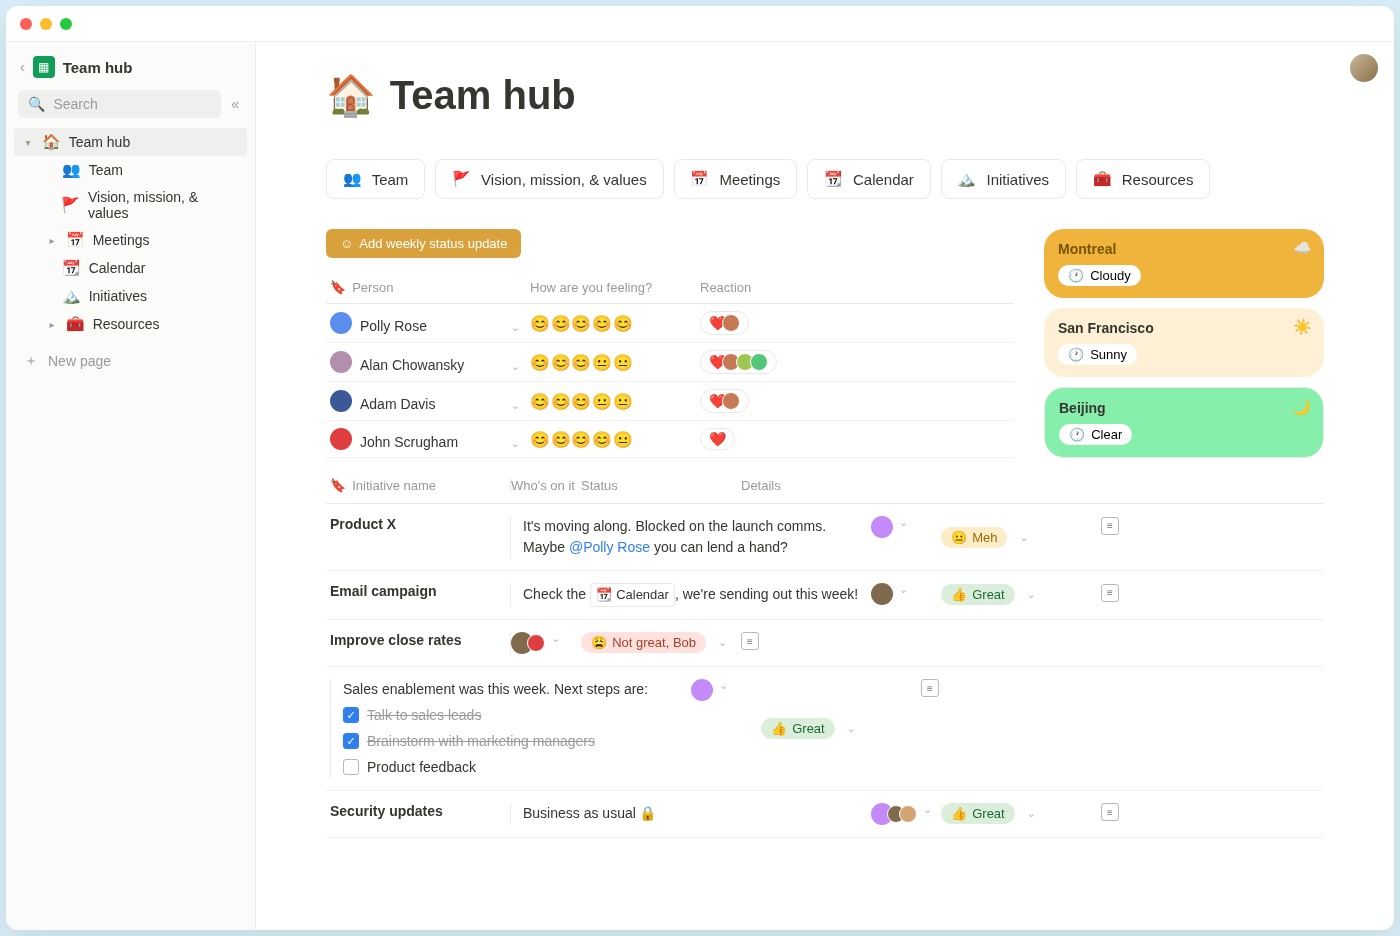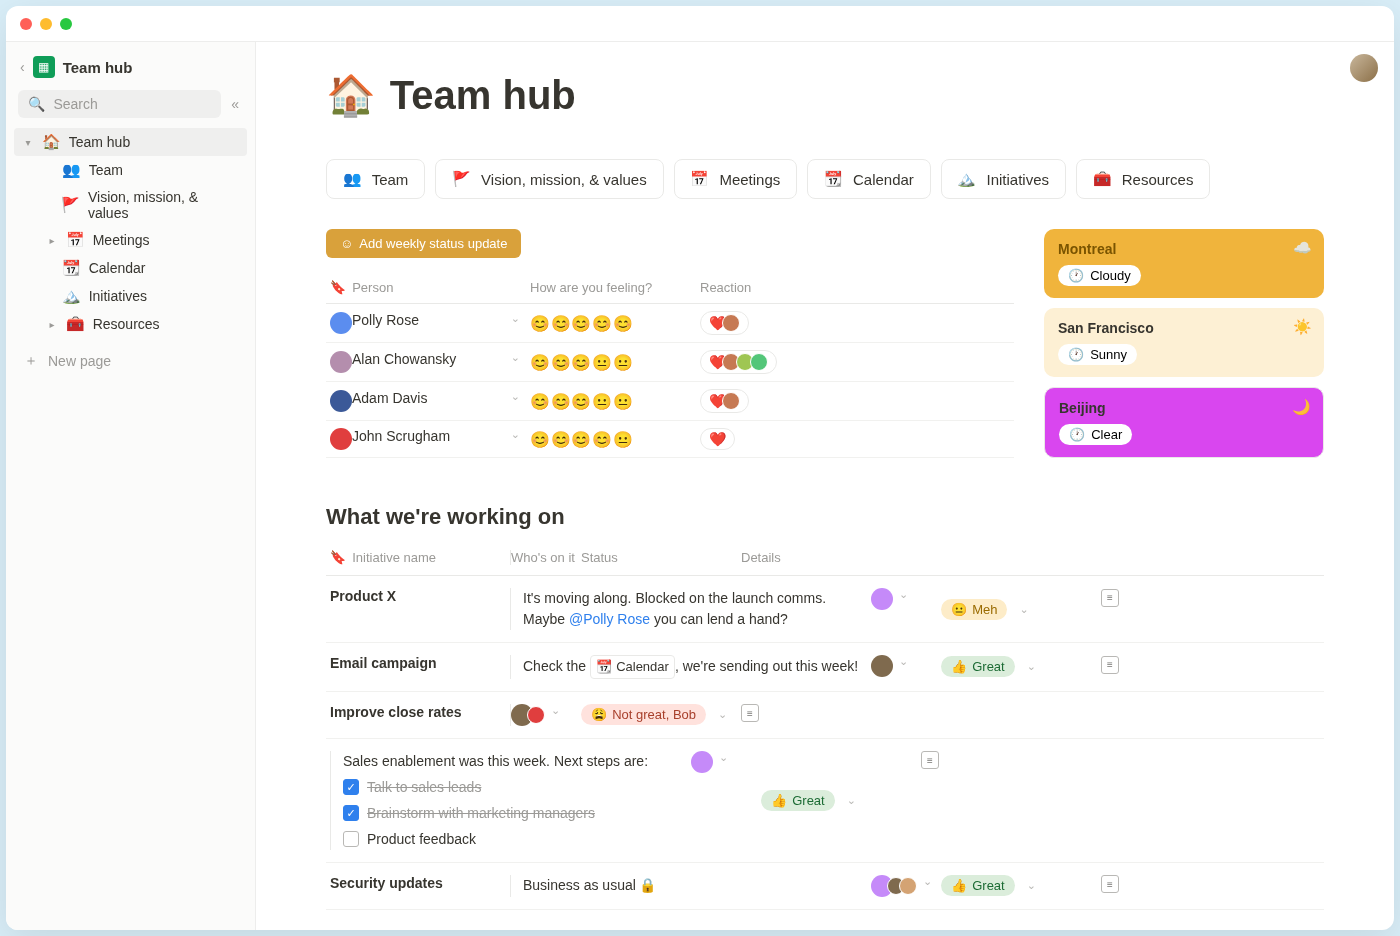--- a/index.html
+++ b/index.html
@@ -127,45 +127,45 @@
 }
 .col-person { width: 200px; display: flex; align-items: center; gap: 6px; }
 .col-feeling { width: 170px; }
 .col-reaction { flex: 1; }
 .bookmark-icon { font-size: 13px; }
 
 .status-row {
   display: flex; align-items: center; padding: 7px 4px;
   border-bottom: 1px solid #f1f1ef;
 }
-.person-cell { width: 200px; display: flex; align-items: flex-start; }
+.person-cell { width: 200px; display: flex; align-items: flex-end; gap: 8px; }
 .av {
   width: 22px; height: 22px; border-radius: 50%;
   display: inline-flex; align-items: center; justify-content: center;
   color: #fff; font-size: 10px; flex-shrink: 0;
 }
 .av.sm { width: 18px; height: 18px; margin-left: -6px; border: 1.5px solid #fff; }
 .person-name { font-size: 14px; color: #37352f; }
 .row-caret { color: #b9b8b5; font-size: 11px; margin-left: auto; margin-right: 10px; }
 .feeling-cell { width: 170px; font-size: 16px; letter-spacing: 1px; }
 .reaction-cell { flex: 1; }
 .reaction-pill {
   border: 1px solid #e9e9e7; border-radius: 14px;
   padding: 2px 8px; display: inline-flex; align-items: center; gap: 2px;
   font-size: 14px;
 }
 
 
 .weather-card {
-  border-radius: 10px; padding: 12px 14px; margin-bottom: 10px;
+  border-radius: 20px; padding: 12px 14px; margin-bottom: 10px;
   position: relative;
 }
 .weather-card.montreal { background: #f0b43c; }
 .weather-card.sf { background: #fdf0d4; }
-.weather-card.bj { background: #d946ef; border: 1px solid #e9e9e7; }
+.weather-card.bj { background: #86efac; border: 1px solid #e9e9e7; }
 .weather-city { font-size: 14px; font-weight: 600; color: #37352f; }
 .weather-card.montreal .weather-city { color: #7a5400; }
 .weather-pill {
   display: inline-flex; align-items: center; gap: 6px;
   background: #fff; border-radius: 12px; padding: 3px 10px;
   font-size: 13px; margin-top: 8px;
 }
 .weather-glyph { position: absolute; top: 10px; right: 12px; font-size: 15px; opacity: .9; }
 
 
@@ -427,21 +427,20 @@
               <div class="weather-card bj">
     <div class="weather-city">Beijing</div>
     <span class="weather-glyph">🌙</span>
     <div class="weather-pill">
       <span>🕐</span>
       <span>Clear</span>
     </div></div>
             </div>
         </div>
 
-        <h2 class="section-title">What we're working on</h2>
 
         <div>
           <div class="work-head">
             <div class="w-name">
               <span class="bookmark-icon">🔖</span>
               <span>Initiative name</span>
             </div>
             <div class="divider-v"></div>
             <div class="w-who">Who's on it</div>
             <div class="w-status">Status</div>

